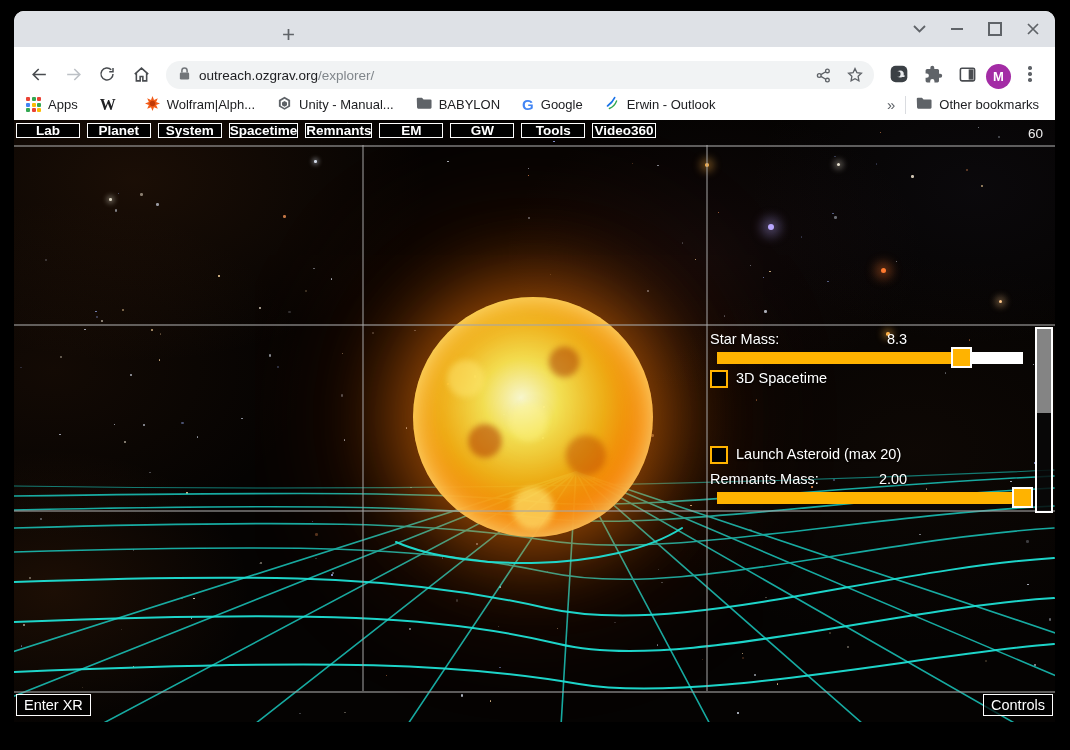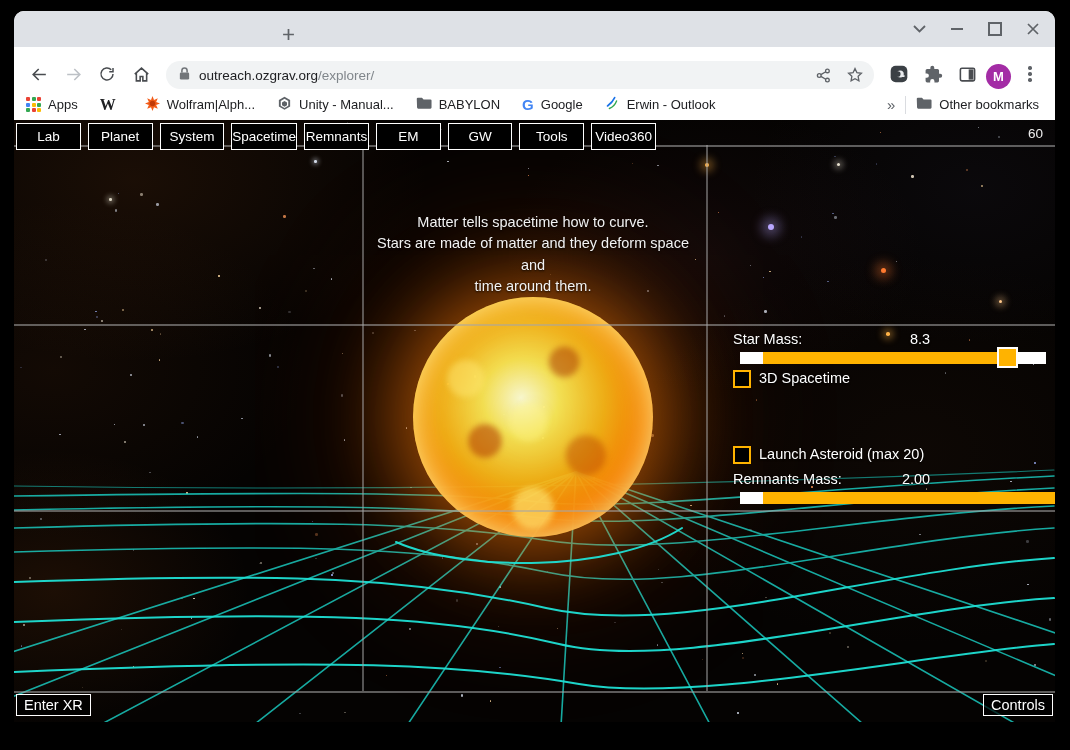--- a/index.html
+++ b/index.html
@@ -73,30 +73,30 @@
       radial-gradient(circle at 63% 27%, rgba(165,50,0,.5) 0 5%, transparent 8%),
       radial-gradient(circle at 72% 66%, rgba(185,65,0,.45) 0 7%, transparent 10%),
       radial-gradient(circle at 50% 88%, rgba(255,242,130,.55) 0 7%, transparent 10%),
       radial-gradient(circle at 22% 34%, rgba(255,232,115,.5) 0 6%, transparent 9%),
       radial-gradient(circle at 48% 52%, rgba(255,245,140,.4) 0 9%, transparent 13%);}
   .quad-h{position:absolute;left:0;width:1041px;height:2px;background:rgba(165,165,165,.55);}
   .quad-v{position:absolute;top:25px;height:546px;width:2px;background:rgba(165,165,165,.5);}
 
   
   .navrow{position:absolute;left:2px;top:3px;width:640px;display:flex;gap:7px;}
-  .nav-btn{flex:1;height:27px;background:#000;border:1px solid #fff;color:#fff;font-size:13.5px;
-           display:flex;align-items:center;justify-content:center;box-sizing:border-box;}
+  .nav-btn{flex:1;height:15px;background:#000;border:1px solid #fff;color:#fff;font-size:13.5px;
+           display:flex;align-items:center;justify-content:center;box-sizing:border-box;font-weight:bold;}
   .fps{position:absolute;right:12px;top:6px;color:#eee;font-size:13.5px;}
 
   .overlay-text{position:absolute;left:349px;top:92px;width:340px;text-align:center;color:#f2f2f2;
                 font-size:14.5px;line-height:1.48;text-shadow:0 1px 2px rgba(0,0,0,.8);}
 
   
   .panel{position:absolute;left:0;top:0;width:100%;height:100%;pointer-events:none;}
-  .panel *{pointer-events:auto;margin-left:23px;}
+  .panel *{pointer-events:auto;}
   .plabel{position:absolute;color:#fff;font-size:14.5px;text-shadow:0 1px 2px #000;}
   .pvalue{position:absolute;color:#fff;font-size:14.5px;width:70px;text-align:center;text-shadow:0 1px 2px #000;}
   .slider{position:absolute;height:12px;background:#fff;}
   .slider .fill{position:absolute;left:0;top:0;height:100%;}
   .slider .handle{position:absolute;top:-5px;width:21px;height:21px;border:2px solid #fff;box-sizing:border-box;}
   .checkbox{position:absolute;width:18px;height:18px;background:#000;border:2px solid;box-sizing:border-box;}
   .cb-label{position:absolute;color:#fff;font-size:14.5px;text-shadow:0 1px 2px #000;}
   .clear-btn{position:absolute;left:796px;top:290px;width:121px;height:28px;background:rgba(0,0,0,.6);
              border:1.5px solid #fff;color:#fff;font-size:14px;display:flex;align-items:center;justify-content:center;}
   .vscroll{position:absolute;left:1021px;top:207px;width:18px;height:186px;border:2px solid #fff;
@@ -489,25 +489,20 @@
       <div class="nav-btn">System</div>
       <div class="nav-btn">Spacetime</div>
       <div class="nav-btn">Remnants</div>
       <div class="nav-btn">EM</div>
       <div class="nav-btn">GW</div>
       <div class="nav-btn">Tools</div>
       <div class="nav-btn">Video360</div>
     </div>
     <div class="fps">60</div>
 
-    <div class="overlay-text">
-      <span>Matter tells spacetime how to curve.</span><br>
-      <span>Stars are made of matter and they deform space and</span><br>
-      <span>time around them.</span>
-    </div>
 
     <div class="panel">
       <span class="plabel" style="left:696px;top:211px;">Star Mass:</span>
       <span class="pvalue" style="left:848px;top:211px;">8.3</span>
       <div class="slider" style="left:703px;top:232px;width:306px;">
         <div class="fill" style="background: rgb(255, 179, 0); width: 80%;"></div>
         <div class="handle" style="background: rgb(255, 179, 0); left: calc(80% - 11px);"></div>
       </div>
 
       <div class="checkbox" style="left:696px;top:250px;border-color:#ffb300;"></div>

